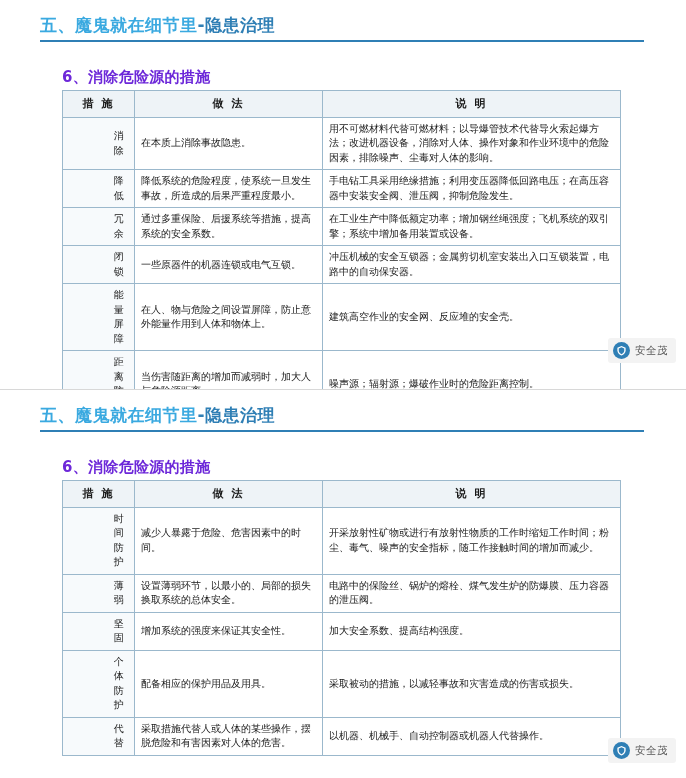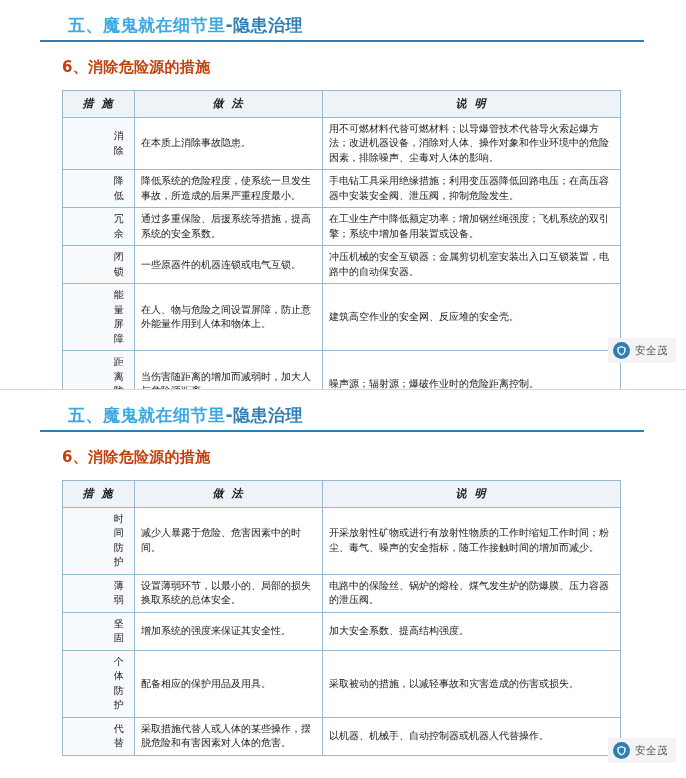--- a/index.html
+++ b/index.html
@@ -28,39 +28,38 @@
     background: #d8d8d8;
   }
   .heading {
     position: absolute;
     left: 40px;
     top: 14px;
     font-size: 17px;
     font-weight: bold;
     letter-spacing: 0.5px;
     white-space: nowrap;
-    margin-left: 28px;
   }
   .heading .part-a { color: #3aa9e0; }
   .heading .part-b { color: #2f7fb5; }
   .heading-rule {
     position: absolute;
     left: 40px;
     top: 40px;
     width: 604px;
     height: 2px;
     background: #2f7fb5;
   }
   .subheading {
     position: absolute;
     left: 62px;
-    top: 58px;
+    top: 68px;
     font-size: 15px;
     font-weight: bold;
-    color: #c2410c;
+    color: #6d28d9;
     letter-spacing: 0.3px;
     white-space: nowrap;
   }
   table.measures {
     position: absolute;
     left: 62px;
     top: 90px;
     width: 558px;
     border-collapse: collapse;
     table-layout: fixed;
@@ -75,21 +74,20 @@
     vertical-align: middle;
     color: #1a1a1a;
   }
   table.measures th {
     background: #eef3f7;
     font-weight: bold;
     text-align: center;
     letter-spacing: 2px;
     font-size: 11px;
     padding: 5px 4px;
-    font-style: italic;
   }
   table.measures td.col-measure {
     text-align: center;
     letter-spacing: 1.5px;
     font-weight: normal;
     background: #f7fafc;
     width: 72px;
     padding-left: 48px;
   }
   table.measures td.col-method {

